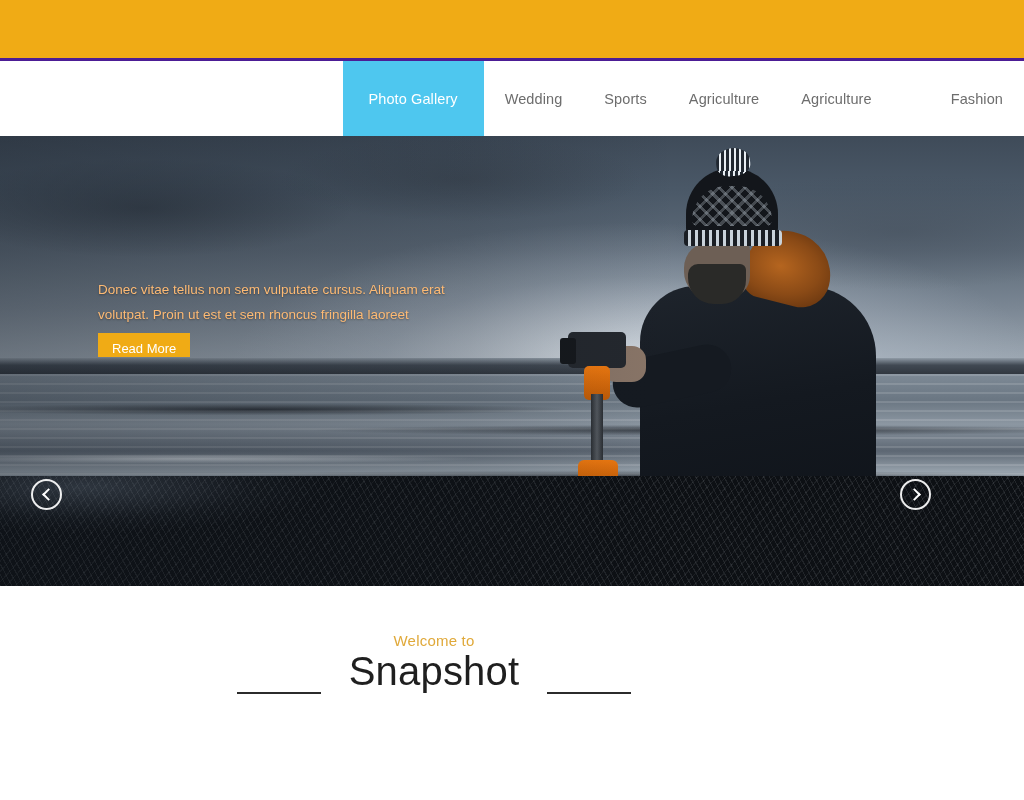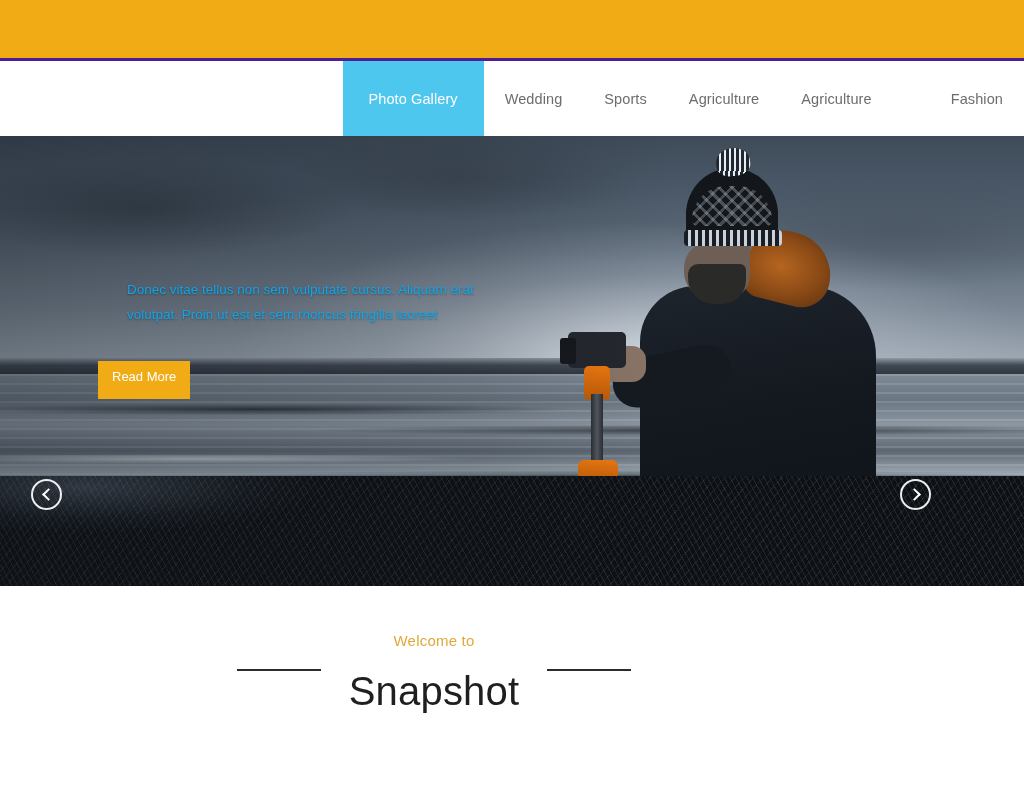--- a/index.html
+++ b/index.html
@@ -209,29 +209,28 @@
   
   .hero-content { position:absolute; left:98px; top:118px; width:520px; }
   .hero-title {
     font-size:49px; font-weight:400; color:#ffffff;
     line-height:1.08; letter-spacing:.3px;
     white-space:nowrap;
     text-shadow:0 1px 3px rgba(0,0,0,.28);
   }
   .hero-desc {
     margin-top:23px;
-    font-size:13.5px; color:#0ea5e9;
+    font-size:13.5px; color:#fdba74;
     line-height:25px; width:400px;
     text-shadow:0 1px 2px rgba(0,0,0,.35);
-    margin-left:29px;
   }
   .read-more {
-    display:inline-block; margin-top:34px;
+    display:inline-block; margin-top:6px;
     background:#f0ab15; color:#ffffff;
-    font-size:13px; padding:8px 14px 15px;
+    font-size:13px; padding:8px 14px 1px;
     border:none; cursor:pointer;
   }
 
   
   .arrow {
     position:absolute; top:343px;
     width:31px; height:31px; border-radius:50%;
     border:2px solid rgba(255,255,255,.92);
     display:flex; align-items:center; justify-content:center;
     cursor:pointer;
@@ -246,21 +245,21 @@
   .welcome-section {
     width:868px; height:214px;
     background:#ffffff;
     display:flex; flex-direction:column; align-items:center;
     padding-top:46px;
   }
   .welcome-kicker {
     font-size:15px; color:#e0a93a; letter-spacing:.2px;
   }
   .welcome-heading-row {
-    display:flex; align-items:flex-start; gap:28px; margin-top:20px;
+    display:flex; align-items:flex-end; gap:28px; margin-top:0;
   }
   .heading-rule { width:84px; height:2px; background:#2b2b2b; }
   .welcome-heading {
     font-size:40px; font-weight:400; color:#1f1f1f; letter-spacing:.2px;
   }
 </style>
 </head>
 <body>
 
 <div class="topbar"></div>

